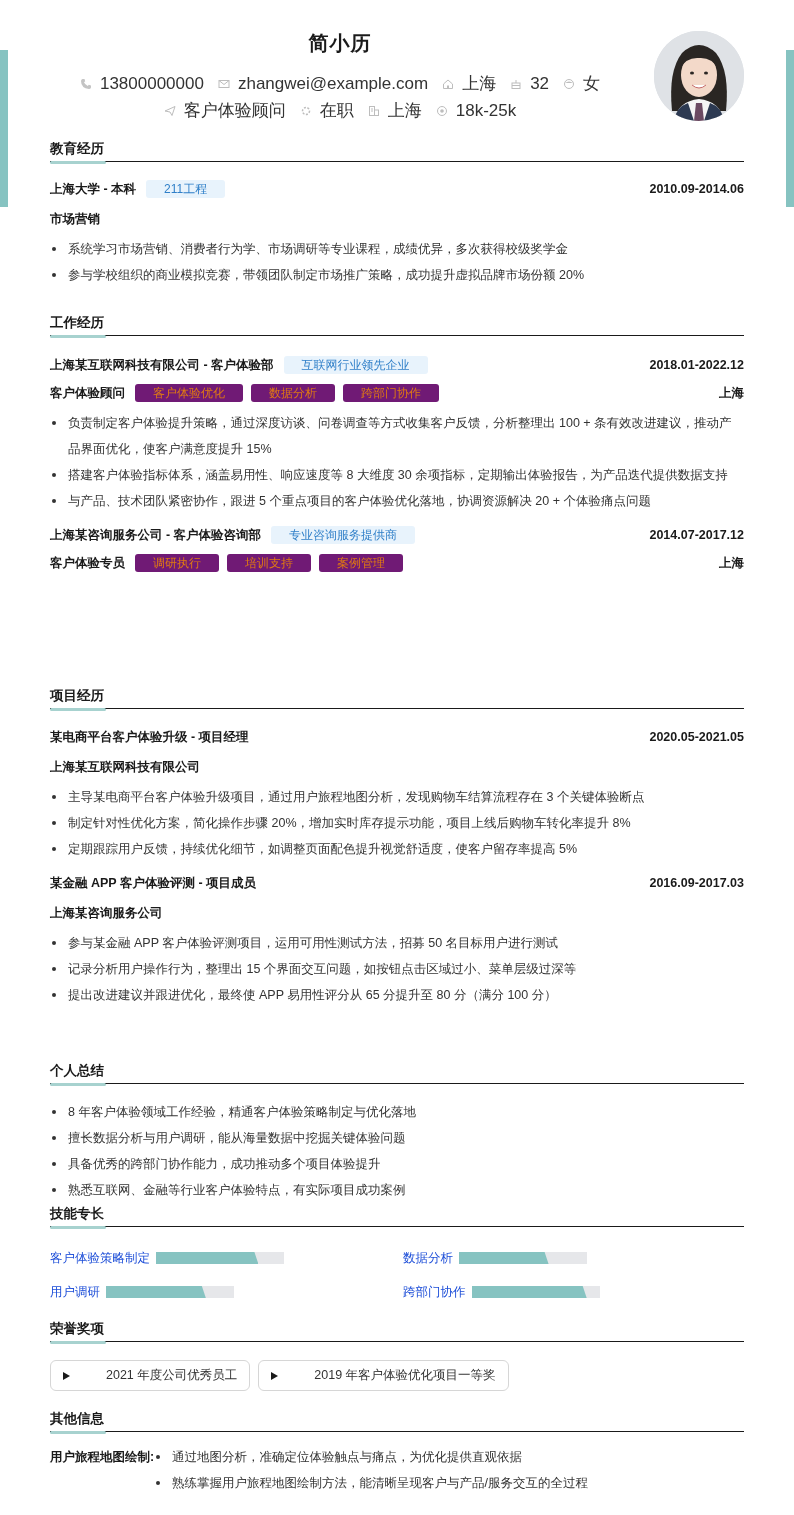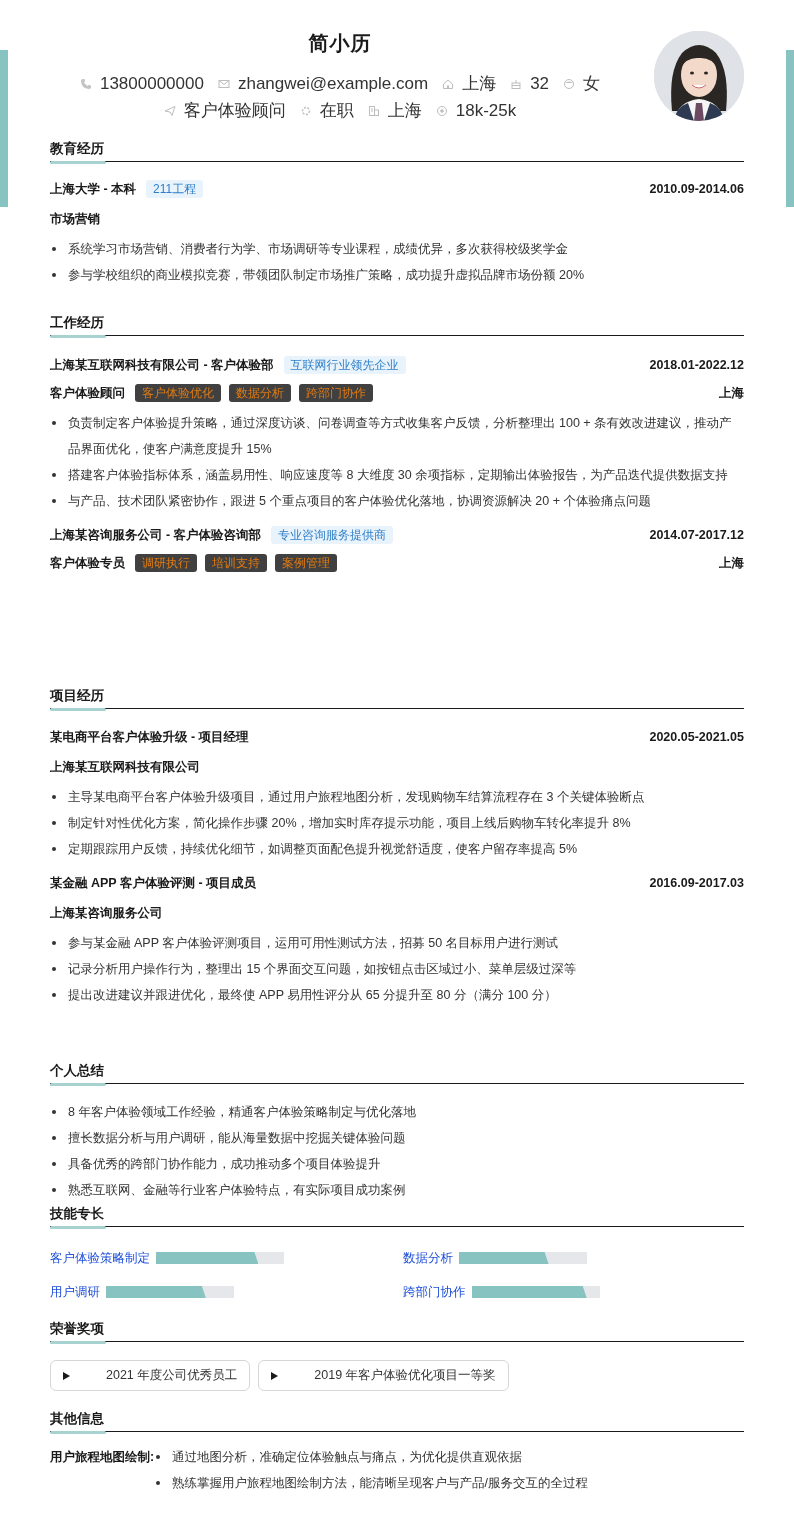--- a/index.html
+++ b/index.html
@@ -26,23 +26,23 @@
   .avatar { position: absolute; left: 654px; top: 20px; width: 90px; height: 90px; border-radius: 50%; overflow: hidden; background: #d9dde2; }
 
   .section { position: absolute; left: 50px; width: 694px; }
   .sec-title { font-size: 13.5px; font-weight: bold; color: #1a1a1a; height: 22px; line-height: 18px; position: relative; }
   .sec-line { position: absolute; left: 0; right: 0; top: 21px; height: 1px; background: #1a1a1a; }
   .sec-accent { position: absolute; left: 0; top: 21px; width: 56px; height: 3px; background: #a7d2cf; border-radius: 2px; }
 
   .row { position: relative; height: 26px; display: flex; align-items: center; }
   .row .right { position: absolute; right: 0; font-weight: bold; font-size: 12.5px; color: #1a1a1a; }
   .bold { font-weight: bold; font-size: 12.5px; color: #1a1a1a; }
-  .tag { display: inline-block; font-size: 12px; padding: 1px 7px; border-radius: 3px; margin-left: 10px; line-height: 16px; }
+  .tag { display: inline-block; font-size: 12px; padding: 1px 18px; border-radius: 3px; margin-left: 10px; line-height: 16px; }
   .tag.blue { background: #e8f3fc; color: #2f7fc8; }
-  .tag.orange { background: #404040; color: #e07a12; }
+  .tag.orange { background: #701a75; color: #e07a12; }
   .tag.orange + .tag.orange { margin-left: 8px; }
 
   .bullets { list-style: none; }
   .bullets li { position: relative; padding-left: 18px; font-size: 12.5px; color: #333; line-height: 26px; }
   .bullets li::before { content: ""; position: absolute; left: 2px; top: 11px; width: 4px; height: 4px; border-radius: 50%; background: #333; }
 
   .skills { position: relative; height: 70px; margin-top: 14px; }
   .skill { position: absolute; display: flex; align-items: center; height: 16px; }
   .skill-label { font-size: 12.5px; font-weight: normal; color: #1d4ed8; margin-right: 6px; white-space: nowrap; }
   .skill-bar { width: 128px; height: 12px; background: #e6e7ea; position: relative; overflow: hidden; }

